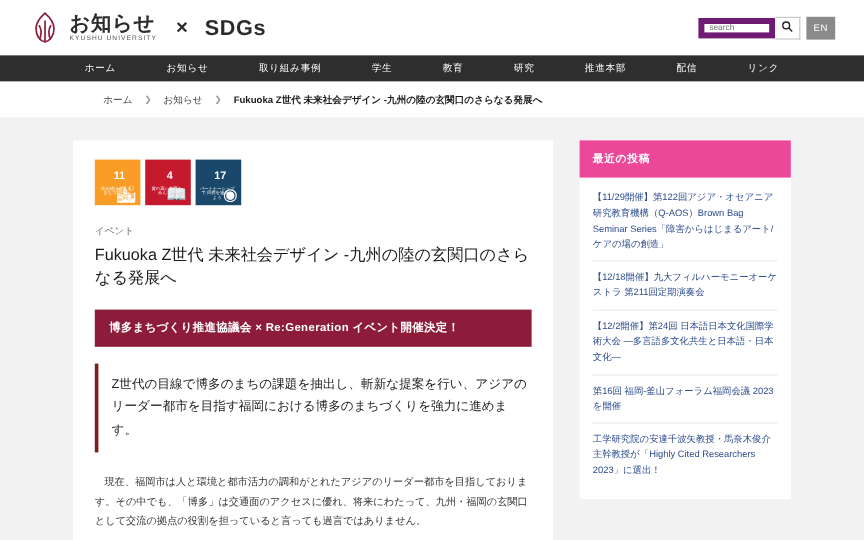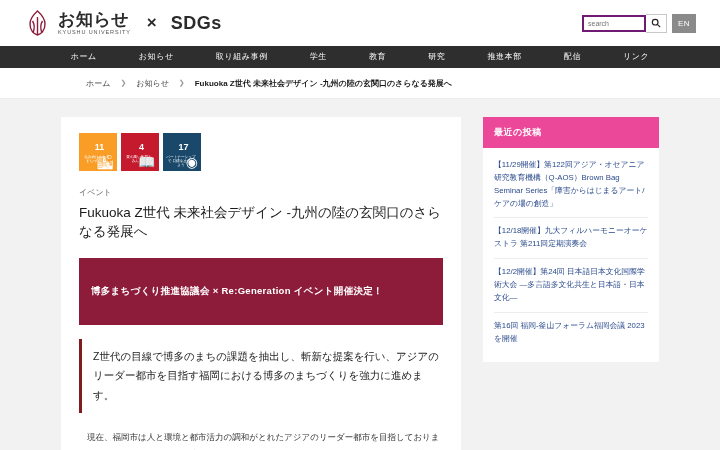--- a/index.html
+++ b/index.html
@@ -30,21 +30,21 @@
   .logo-sdgs { font-size: 18px; font-weight: bold; color: #2b2b2b; letter-spacing: 0.5px; text-align: center; }
 
   .header-right {
     margin-left: auto;
     display: flex;
     align-items: center;
     gap: 0;
   }
   .search-box {
     width: 64px; height: 17px;
-    border: 2px solid #701a75;
+    border: 5px solid #701a75;
     background: #fff;
     font-size: 7px;
     color: #999;
     padding: 0 4px;
     line-height: 15px;
     font-family: "Liberation Sans", sans-serif;
   }
   .search-btn {
     width: 21px; height: 19px;
     border: 1px solid #c8c8c8;
@@ -128,21 +128,21 @@
     font-weight: normal;
     line-height: 1.4;
     margin-bottom: 16px;
   }
 
   .banner {
     background: #8c1c3a;
     color: #ffffff;
     font-size: 9.5px;
     font-weight: bold;
-    padding: 27px 12px;
+    padding: 9px 12px;
     letter-spacing: 0.3px;
   }
 
   .lead-block {
     border-left: 3px solid #7f1d1d;
     padding: 8px 0 8px 11px;
     margin: 14px 0 16px 0;
   }
   .lead-text {
     font-size: 10.5px;
@@ -275,18 +275,19 @@
     </div>
 
     <div class="side-col">
       <div class="side-card">
         <div class="side-head">最近の投稿</div>
         <div class="side-list">
           <div class="side-item">【11/29開催】第122回アジア・オセアニア研究教育機構（Q-AOS）Brown Bag Seminar Series「障害からはじまるアート/ケアの場の創造」</div>
           <div class="side-item">【12/18開催】九大フィルハーモニーオーケストラ 第211回定期演奏会</div>
           <div class="side-item">【12/2開催】第24回 日本語日本文化国際学術大会 ―多言語多文化共生と日本語・日本文化―</div>
           <div class="side-item">第16回 福岡-釜山フォーラム福岡会議 2023を開催</div>
+          <div class="side-item">工学研究院の安達千波矢教授・馬奈木俊介主幹教授が「Highly Cited Researchers 2023」に選出！</div>
         </div>
       </div>
     </div>
 
   </div>
 </div>
 
 </body></html>

